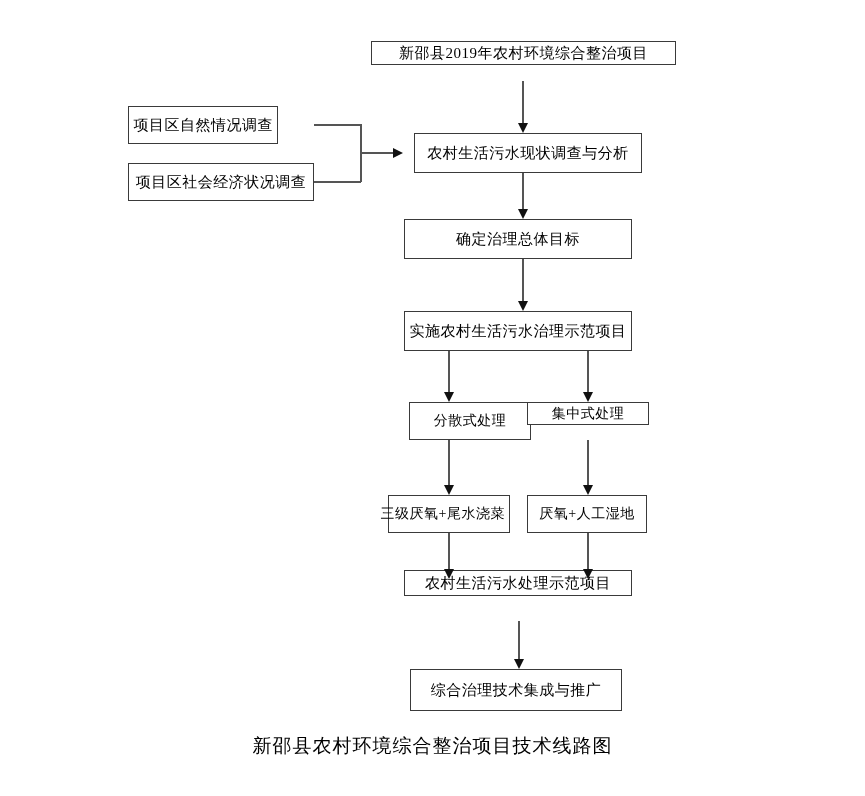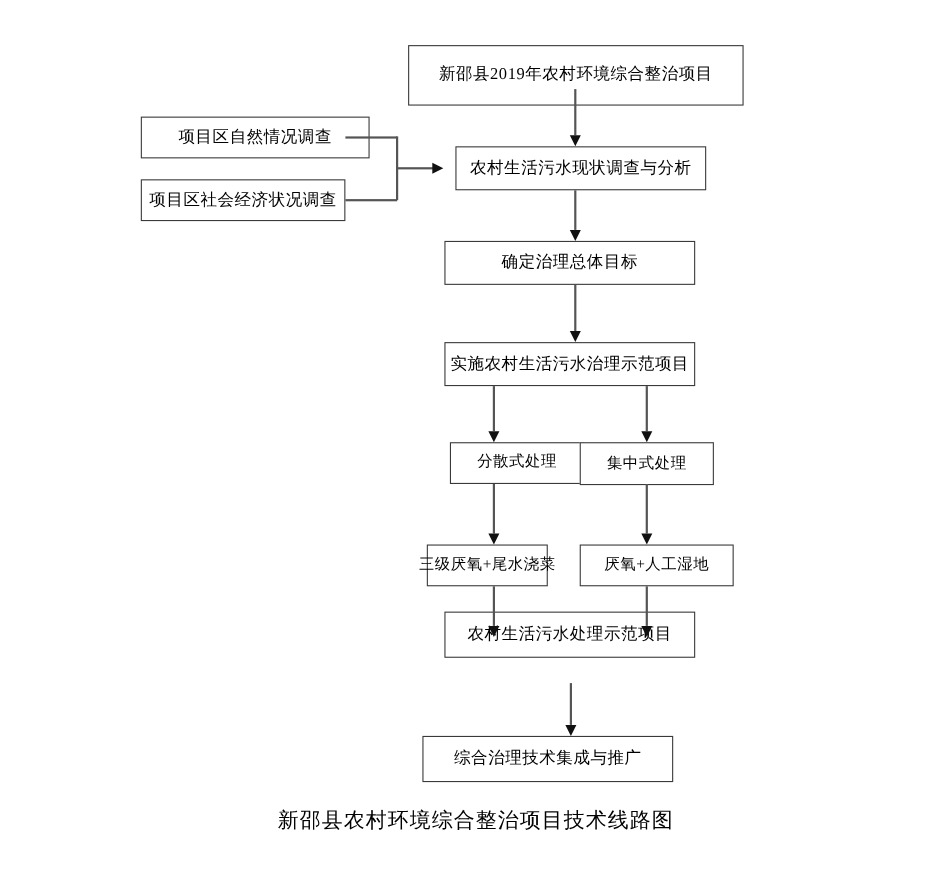--- a/index.html
+++ b/index.html
@@ -74,25 +74,25 @@
     font-weight: normal;
     color: #000000;
     letter-spacing: 1px;
   }
 </style>
 </head>
 <body>
 
 <div id="canvas">
 
-  <div class="node" style="left:371px; top:41px; width:305px; height:55px;">
+  <div class="node" style="left:371px; top:41px; width:305px; height:24px;">
     <span class="label">新邵县2019年农村环境综合整治项目</span>
   </div>
 
-  <div class="node" style="left:128px; top:106px; width:208px; height:38px;">
+  <div class="node" style="left:128px; top:106px; width:150px; height:38px;justify-content:flex-end;">
     <span class="label">项目区自然情况调查</span>
   </div>
 
   <div class="node" style="left:128px; top:163px; width:186px; height:38px;justify-content:center;">
     <span class="label">项目区社会经济状况调查</span>
   </div>
 
   <div class="node" style="left:414px; top:133px; width:228px; height:40px;">
     <span class="label">农村生活污水现状调查与分析</span>
   </div>
@@ -102,37 +102,37 @@
   </div>
 
   <div class="node" style="left:404px; top:219px; width:228px; height:40px;">
     <span class="label">确定治理总体目标</span>
   </div>
 
   <div class="node small-node" style="left:388px; top:402px; width:122px; height:38px;margin-left:21px;">
     <span class="label">分散式处理</span>
   </div>
 
-  <div class="node small-node" style="left:527px; top:402px; width:122px; height:39px;">
+  <div class="node small-node" style="left:527px; top:402px; width:122px; height:23px;">
     <span class="label">集中式处理</span>
   </div>
 
-  <div class="node small-node" style="left:388px; top:495px; width:110px; height:38px;">
+  <div class="node small-node" style="left:388px; top:495px; width:122px; height:38px;justify-content:flex-end;">
     <span class="label">三级厌氧+尾水浇菜</span>
   </div>
 
-  <div class="node small-node" style="left:527px; top:495px; width:140px; height:38px;">
+  <div class="node small-node" style="left:527px; top:495px; width:120px; height:38px;">
     <span class="label">厌氧+人工湿地</span>
   </div>
 
-  <div class="node" style="left:404px; top:556px; width:228px; height:42px;">
+  <div class="node" style="left:404px; top:570px; width:228px; height:26px;">
     <span class="label">农村生活污水处理示范项目</span>
   </div>
 
-  <div class="node" style="left:384px; top:669px; width:228px; height:42px;">
+  <div class="node" style="left:410px; top:669px; width:212px; height:42px;">
     <span class="label">综合治理技术集成与推广</span>
   </div>
 
   <div class="connector v-line" style="left:522px; top:81px; height:42px;"></div>
   <div class="arrow-down" style="left:518px; top:123px;"></div>
 
   <div class="connector h-line" style="left:314px; top:124px; width:47px;"></div>
 
   <div class="connector h-line" style="left:314px; top:181px; width:47px;"></div>
 

